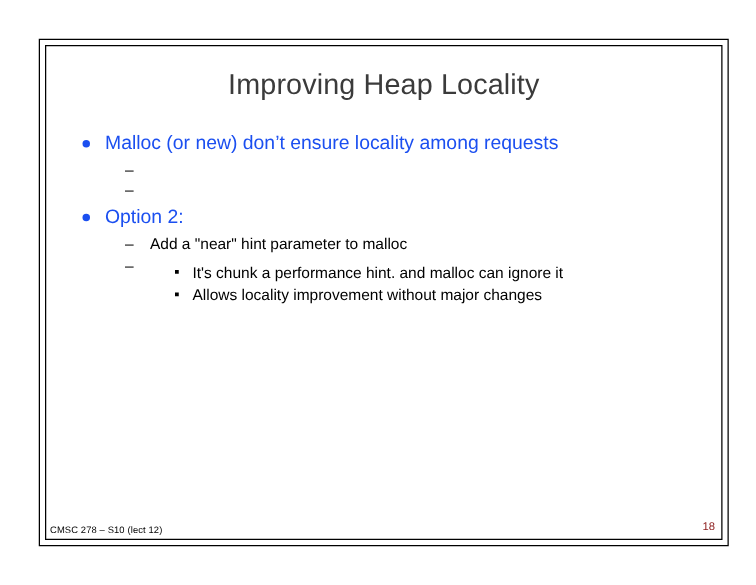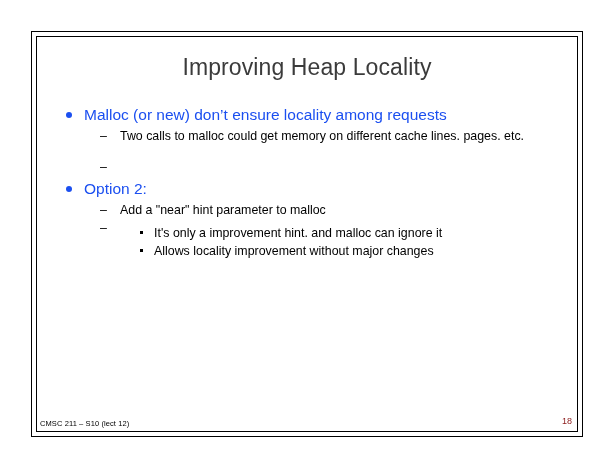--- a/index.html
+++ b/index.html
@@ -164,21 +164,20 @@
 
     <div class="lvl1">
       <span class="dot"></span>
       <span>Malloc (or new) don’t ensure locality among requests</span>
     </div>
 
     <div class="gap-sm"></div>
 
     <div class="lvl2">
       <span class="dash">–</span>
-      <span>Two calls to malloc could get memory on different cache lines. pages. etc.</span>
     </div>
 
     <div class="gap-md"></div>
 
 
     <div class="gap-sm"></div>
 
     <div class="lvl2">
       <span class="dash">–</span>
     </div>
@@ -200,27 +199,27 @@
     <div class="gap-xs"></div>
 
     <div class="lvl2">
       <span class="dash">–</span>
     </div>
 
     <div class="gap-xs"></div>
 
     <div class="lvl3">
       <span class="sdot"></span>
-      <span>It's only a improvement hint. and malloc can ignore it</span>
+      <span>It's chunk a performance hint. and malloc can ignore it</span>
     </div>
 
     <div class="lvl3">
       <span class="sdot"></span>
       <span>Allows locality improvement without major changes</span>
     </div>
 
   </div>
 
-  <div id="slide-footer-text">CMSC 211 – S10  (lect 12)</div>
+  <div id="slide-footer-text">CMSC 278 – S10  (lect 12)</div>
 
   <div id="slide-page-number">18</div>
 
 </div>
 
 </body></html>

